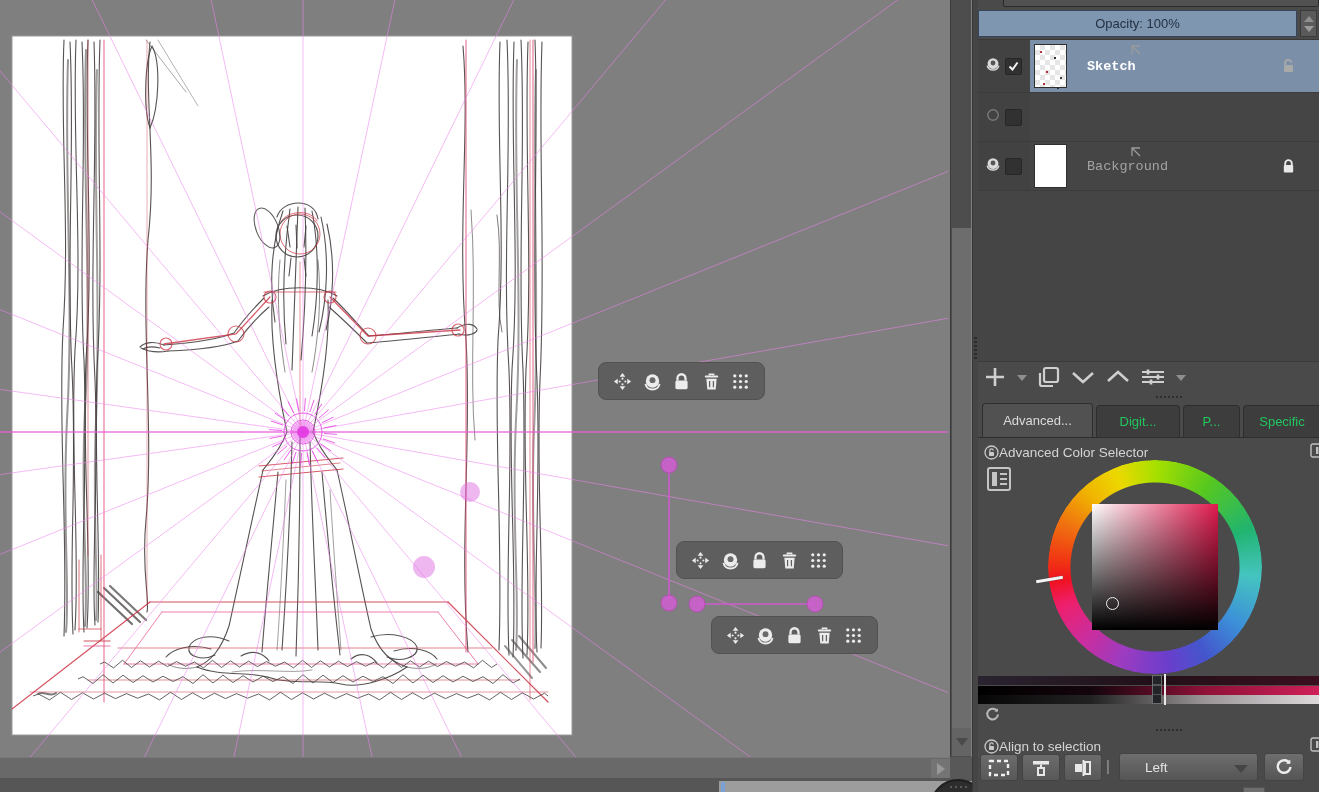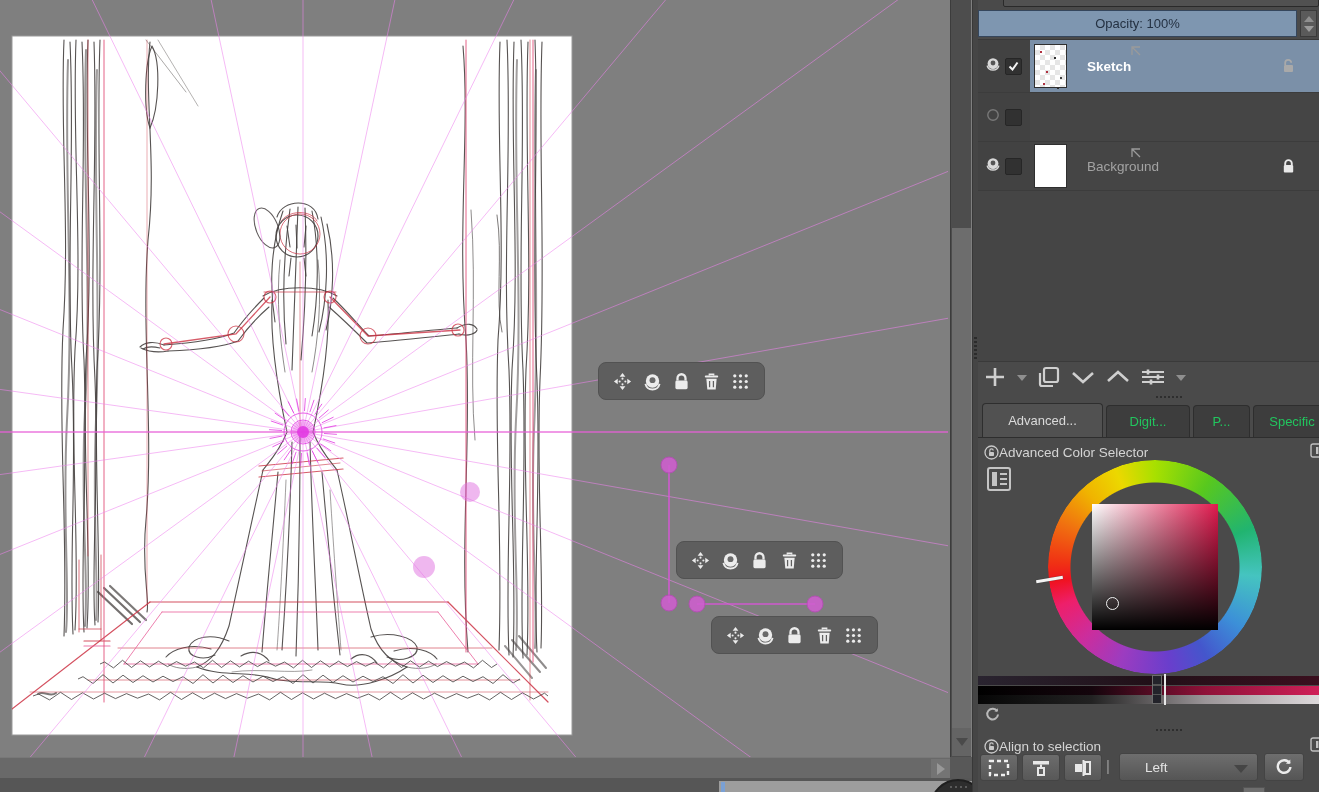--- a/index.html
+++ b/index.html
@@ -36,21 +36,21 @@
   #panel{position:absolute;left:978px;top:0;width:341px;height:792px;background:#4a4a4a;overflow:hidden;color:#cfcfcf;}
   #combo-partial{position:absolute;left:25px;top:-9px;width:314px;height:14px;background:#515151;border:1px solid #2a2a2a;border-radius:2px;}
   #opacity-bar{position:absolute;left:0;top:10px;width:319px;height:27px;background:#7e96b0;border:1px solid #35465c;box-sizing:border-box;
      display:flex;align-items:center;justify-content:center;font-size:13px;color:#243142;}
   #opacity-spin{position:absolute;left:322px;top:10px;width:17px;height:27px;background:#5a5a5a;border:1px solid #3a3a3a;box-sizing:border-box;}
   #opacity-spin .up{position:absolute;left:3px;top:5px;width:0;height:0;border-left:5px solid transparent;border-right:5px solid transparent;border-bottom:6px solid #8f8f8f;}
   #opacity-spin .dn{position:absolute;left:3px;top:15px;width:0;height:0;border-left:5px solid transparent;border-right:5px solid transparent;border-top:6px solid #9b9b9b;}
   #layer-list{position:absolute;left:0;top:39px;width:341px;height:321px;background:#454545;border-top:1px solid #393939;border-bottom:1px solid #3a3a3a;}
   .layer-row{position:relative;width:100%;border-bottom:1px solid #3c3c3c;display:flex;align-items:center;}
   .lr-left{width:52px;height:100%;display:flex;align-items:center;gap:4px;padding-left:7px;box-sizing:border-box;background:#424242;}
-  .lr-main{flex:1;height:100%;display:flex;align-items:center;position:relative;}
+  .lr-main{flex:1;height:100%;display:flex;align-items:center;position:relative;font-family:Liberation Mono, monospace;}
   .lr-main.sel{background:#7b90a8;}
   .lr-thumb{width:33px;height:44px;margin-left:4px;border:1px solid #2f2f2f;box-sizing:border-box;}
   .thumb-sketch-checker{background:
      linear-gradient(45deg,#e6e6e6 25%,transparent 25%,transparent 75%,#e6e6e6 75%),
      linear-gradient(45deg,#e6e6e6 25%,#ffffff 25%,#ffffff 75%,#e6e6e6 75%);
      background-size:10px 10px;background-position:0 0,5px 5px;position:relative;}
   .thumb-sketch-checker .speck{position:absolute;left:5px;top:6px;width:2px;height:2px;background:#b03040;
      box-shadow:14px 6px 0 #303030, 6px 20px 0 #b03040, 20px 26px 0 #404040, 3px 32px 0 #b03040, 17px 36px 0 #303030;}
   .thumb-dark-checker{background:
      linear-gradient(45deg,#3a3a3a 25%,transparent 25%,transparent 75%,#3a3a3a 75%),
@@ -587,21 +587,21 @@
         </span>
         <span>
           <svg width="14" height="26" viewBox="0 0 14 26">
             <path d="M2 11l5 6 5-6z" fill="#8f8f8f"></path>
           </svg>
         </span>
       </div>
     <div id="grip-h1"></div>
 
     <div id="tabs">
-        <div class="tab active" style="width: 121px;">Advanced...</div>
+        <div class="tab active" style="width: 111px;">Advanced...</div>
         <div class="tab" style="width: 84px;">Digit...</div>
         <div class="tab" style="width: 57px;">P...</div>
         <div class="tab" style="width: 78px;">Specific</div>
       </div>
 
     <div class="docker-head" style="top:442px;">
       <svg width="15" height="15" viewBox="0 0 15 15">
         <circle cx="7.5" cy="7.5" r="6.5" fill="none" stroke="#c9c9c9" stroke-width="1.3"></circle>
         <rect x="5" y="7" width="5" height="4" rx="0.8" fill="#c9c9c9"></rect>
         <path d="M5.8 7V5.6a1.7 1.7 0 0 1 3.4 0" fill="none" stroke="#c9c9c9" stroke-width="1.2"></path>

